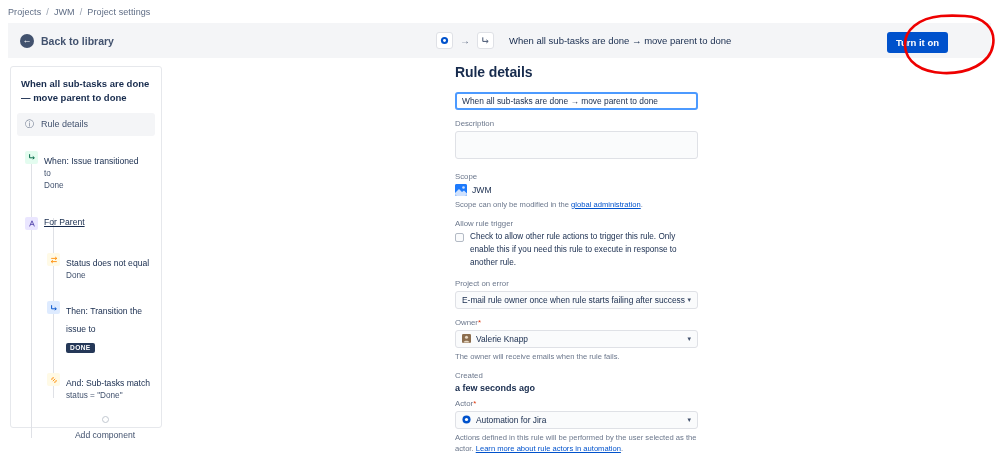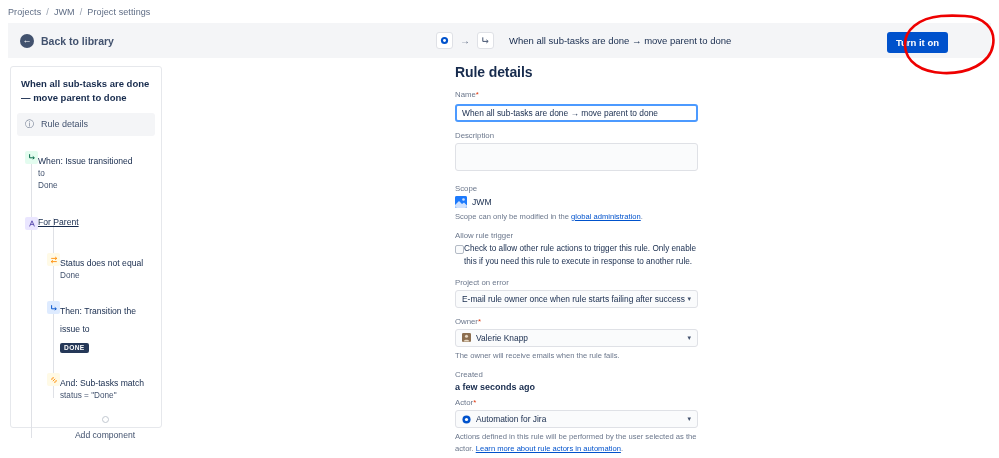--- a/index.html
+++ b/index.html
@@ -85,21 +85,21 @@
     background: #f4f5f7; border-radius: 3px;
     display: flex; align-items: center; gap: 7px;
     font-size: 9px; color: #42526e; cursor: pointer;
   }
   .tree-tab .ico { color: #6b778c; font-size: 9px; }
   .tree-body { position: relative; padding: 14px 0 0 0; }
   .tline {
     position: absolute; width: 1px; background: #dfe1e6;
   }
   .node {
-    position: relative; display: flex; 
+    position: relative; display: flex; gap: 6px;
     padding: 0 8px 0 0; margin-bottom: 13px;
     cursor: pointer;
   }
   .node .nbadge {
     flex: 0 0 auto; width: 13px; height: 13px; border-radius: 2px;
     display: flex; align-items: center; justify-content: center;
     margin-top: 1px;
   }
   .nbadge svg { display: block; }
   .ntext { font-size: 8.6px; line-height: 1.5; color: #172b4d; }
@@ -152,21 +152,21 @@
   .proj-avatar {
     width: 12px; height: 12px; border-radius: 2px;
     background: #1d7afc; overflow: hidden;
     display: flex; align-items: flex-end; justify-content: center;
   }
   .scope-name { font-size: 8.6px; color: #172b4d; }
   .hint {
     font-size: 7.6px; color: #6b778c; line-height: 1.5; margin-top: 3px;
   }
   .link { color: #0052cc; text-decoration: underline; cursor: pointer; }
-  .check-row { display: flex; align-items: flex-start; }
+  .check-row { display: flex; gap: 6px; align-items: flex-start; }
   .checkbox {
     flex: 0 0 auto; width: 9px; height: 9px; margin-top: 2px;
     border: 1px solid #b3bac5; border-radius: 2px; background: #fafbfc;
     cursor: pointer;
   }
   .check-text { font-size: 8.2px; color: #172b4d; line-height: 1.55; }
   .fselect {
     width: 100%; height: 18px;
     border: 1px solid #dfe1e6; border-radius: 3px;
     background: #fafbfc; font-size: 8.4px; color: #172b4d;
@@ -303,23 +303,20 @@
       <div class="addrow" style="padding-left:16px;">
         <span class="addcircle"></span>
         <span>Add component</span>
       </div>
     </div>
   </div>
 
   <div class="form">
     <div class="form-h">Rule details</div>
 
-    <label class="flabel">
-      <span>Name</span><span class="req">*</span>
-    </label>
     <input class="finput" value="When all sub-tasks are done → move parent to done" style="">
 
     <div class="fgap"></div>
     <label class="flabel">Description</label>
     <textarea class="ftext" style=""></textarea>
 
     <div class="fgap"></div>
     <label class="flabel">Scope</label>
     <div class="scope-row">
       <span class="proj-avatar">

